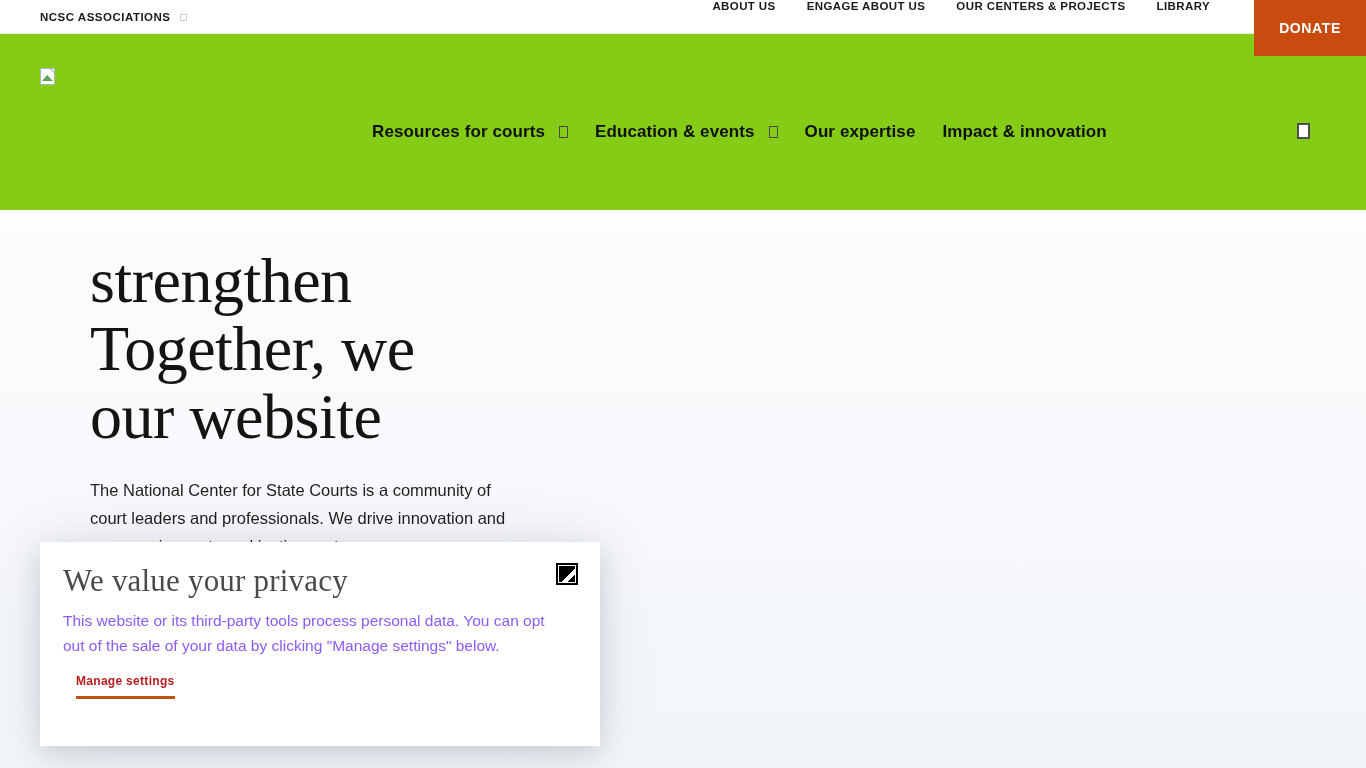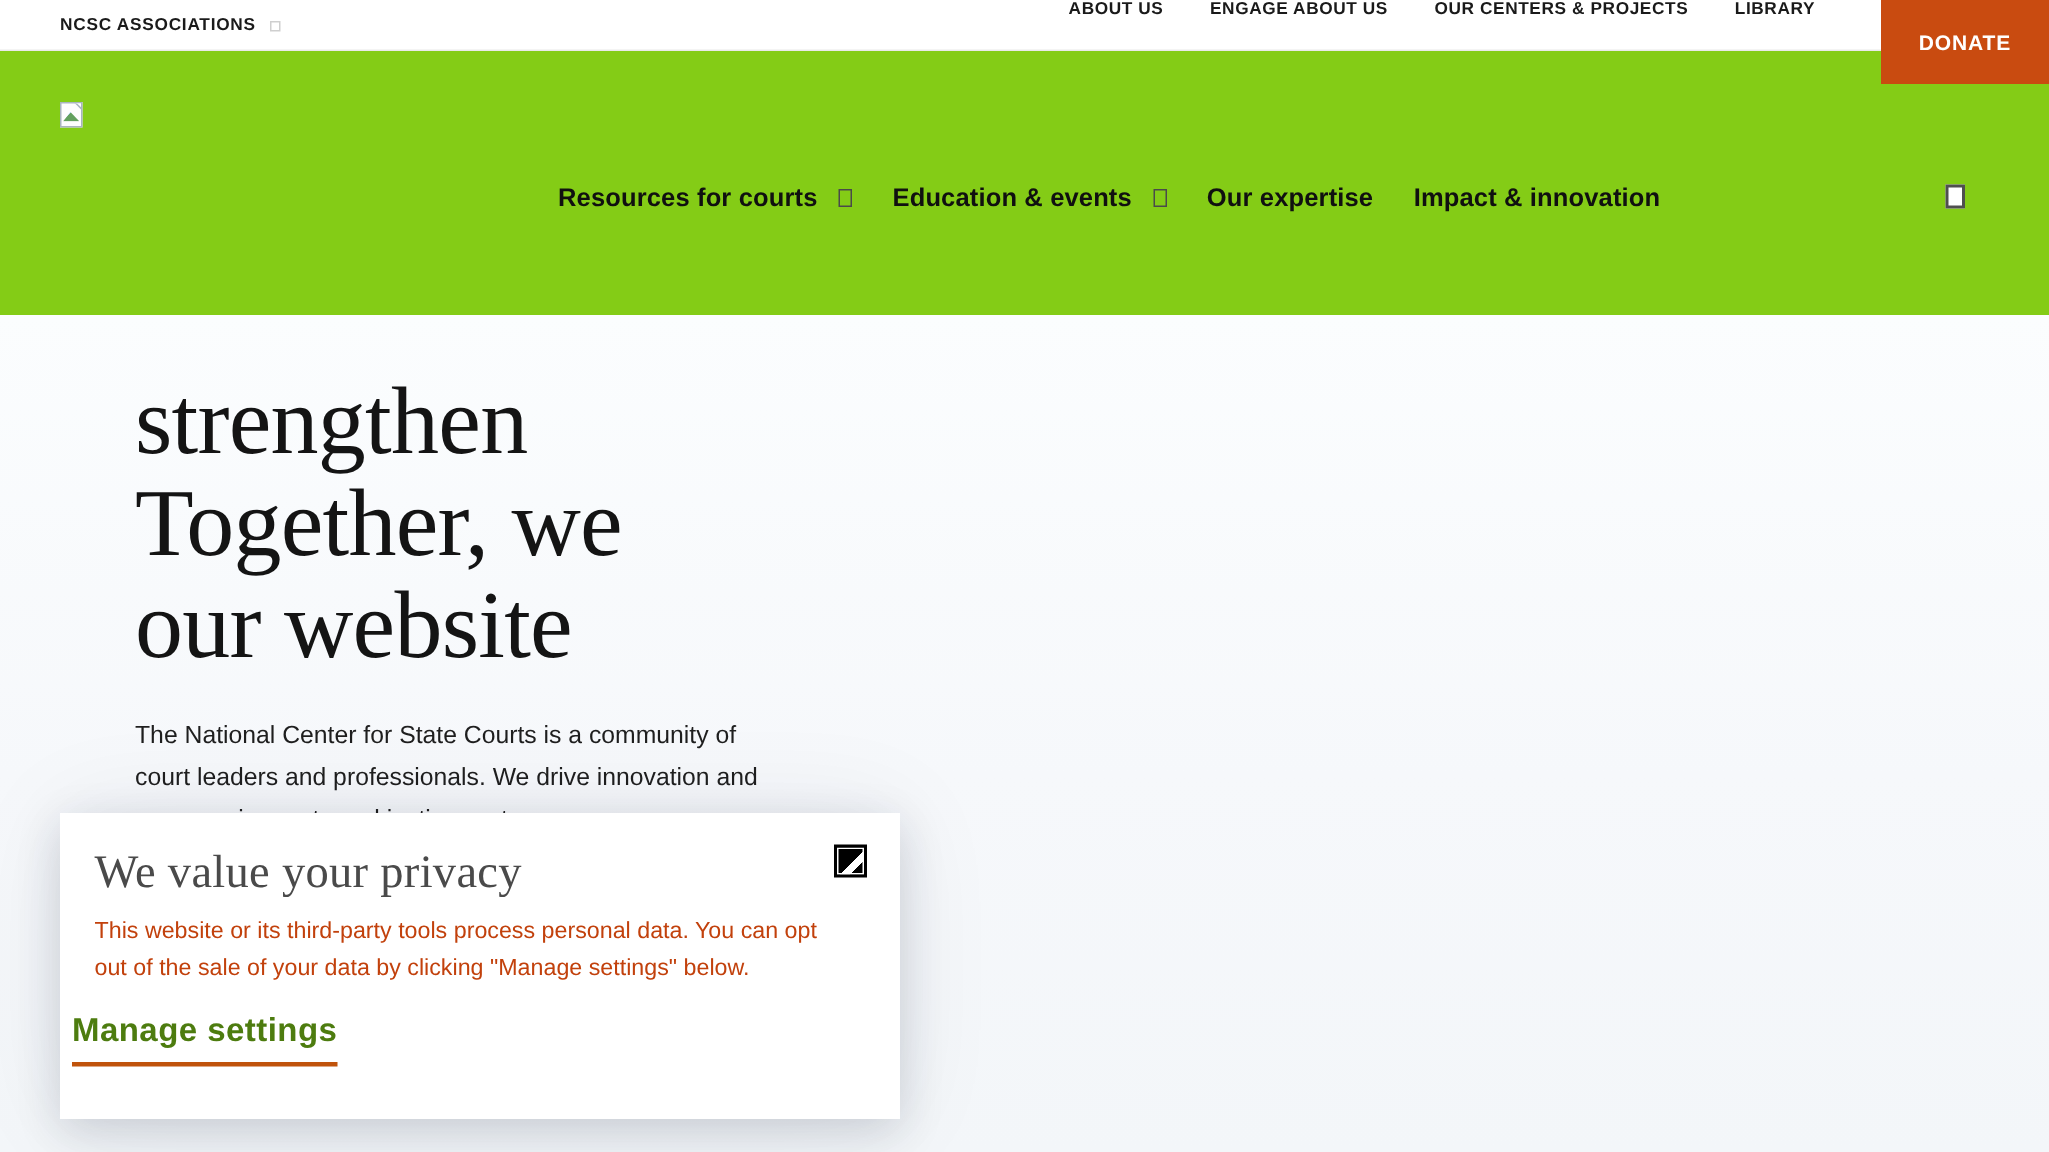--- a/index.html
+++ b/index.html
@@ -106,25 +106,25 @@
     font-size:31px; color:#4a4a4a; letter-spacing:.2px;
   }
   .pd-close {
     position:absolute; right:22px; top:21px; width:22px; height:22px;
     border:2px solid #000; cursor:pointer;
     background:linear-gradient(135deg,#000 0 56%,#fff 56% 74%,#000 74% 100%);
     box-shadow:inset 0 0 0 1px #fff;
   }
   .pd-body {
     position:absolute; left:23px; top:67px; width:506px;
-    font-size:15.5px; line-height:24.5px; color:#c2410c;
+    font-size:15.5px; line-height:24.5px; color:#8b5cf6;
   }
   .pd-manage {
-    position:absolute; left:8px; top:132px;
-    font-size:22px; font-weight:bold; color:#4d7c0f; letter-spacing:.3px;
+    position:absolute; left:36px; top:132px;
+    font-size:12px; font-weight:bold; color:#b91c1c; letter-spacing:.3px;
     padding-bottom:8px; border-bottom:3px solid #C0530B;
     display:inline-block; cursor:pointer;
   }
 </style>
 </head>
 <body>
 
 <div class="topbar">
   <div class="assoc">
     <span>NCSC ASSOCIATIONS</span>

